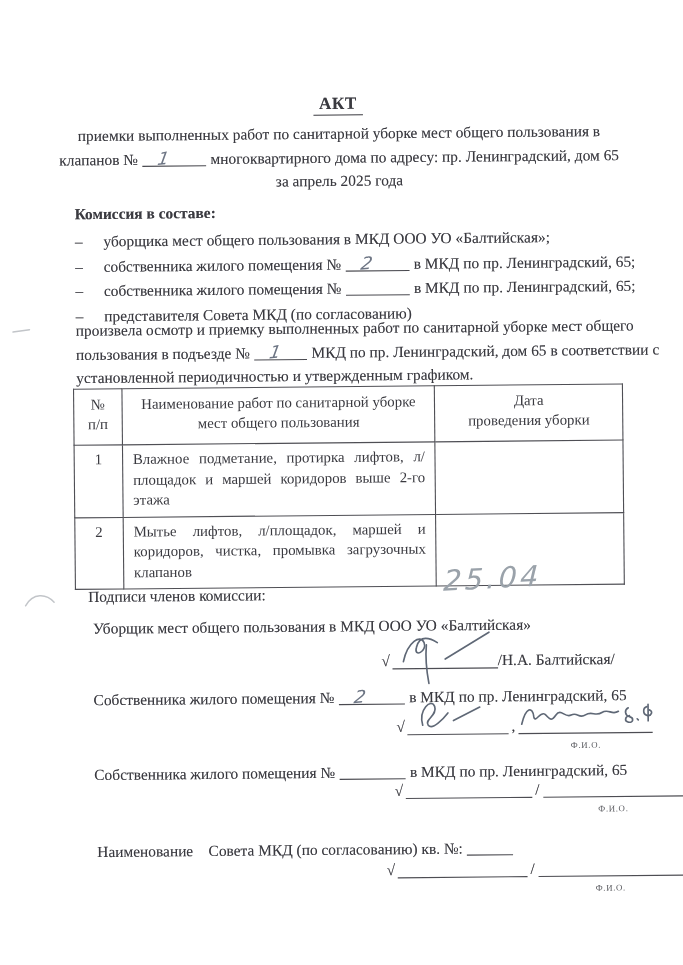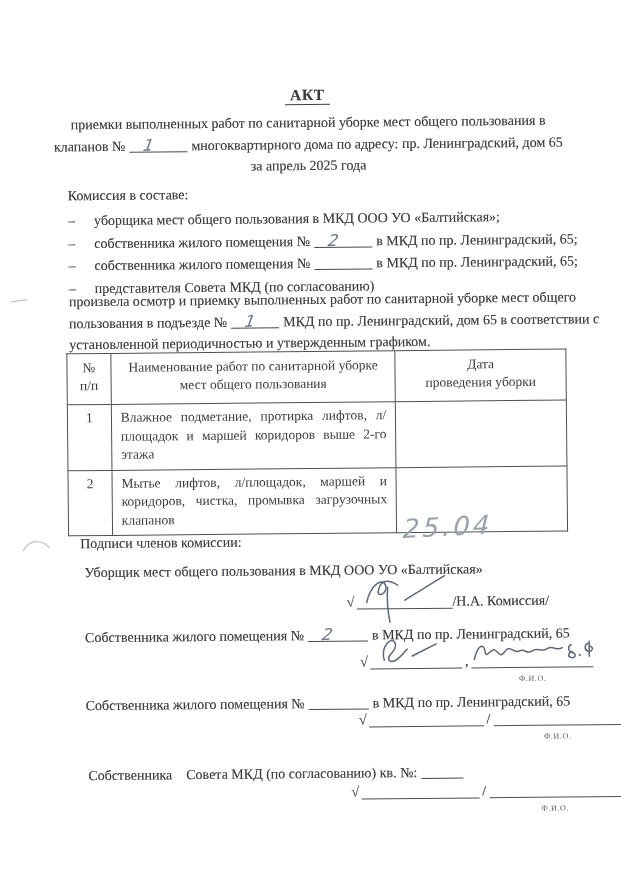--- a/index.html
+++ b/index.html
@@ -15,21 +15,21 @@
   
   .intro{top:112px;left:55px;width:512px;}
   
   .blank{display:inline-block;border-bottom:1.1px solid #4a4a50;height:13px;vertical-align:-2px;
          position:relative;margin:0 4px;}
   .w58{width:58px}.w48{width:48px}.w60{width:60px}.w42{width:42px}
   .hw{position:absolute;bottom:-2px;left:14px;font-family:"DejaVu Sans",sans-serif;font-style:italic;
       color:#6d7584;font-size:16px;line-height:16px;text-shadow:none;
       transform:skewX(-14deg) rotate(-4deg);}
   
-  .comm-h{top:183px;left:70px;}
+  .comm-h{top:183px;left:70px;font-weight:bold;}
   .list{top:208px;left:70px;}
   .li{display:flex;line-height:22.5px;}
   .dash{width:26px;}
   
   .p2{top:289px;left:70px;}
   
   .tbl-wrap{position:absolute;top:351px;left:67px;}
   table{border-collapse:collapse;width:500px;font-size:13.5px;color:#3a3a40;}
   th,td{border:1.2px solid #4f4f55;font-weight:normal;}
   th{text-align:center;vertical-align:top;padding:5px 2px 9px;line-height:18px;}
@@ -141,21 +141,21 @@
   </div>
 
   <div class="t sig-h">Подписи членов комиссии:</div>
   <div class="t cleaner">Уборщик мест общего пользования в МКД ООО УО «Балтийская»</div>
 
   <div class="t sigrow sig1">
     <span class="check">√</span><span class="line lw96"><svg class="scr" style="left:2px;bottom:-16px;" width="96" height="52" viewBox="0 0 96 52">
             <path d="M8 30 C12 12 24 5 27 13 C30 21 17 27 20 17 C23 5 33 9 39 13"></path>
             <path d="M46 28 L86 4"></path>
             <path d="M29 15 C28 26 29 39 31 50"></path>
-          </svg></span><span>/Н.А. Комиссия/</span>
+          </svg></span><span>/Н.А. Балтийская/</span>
   </div>
 
   <div class="t own1"><span>Собственника жилого помещения №</span><span class="blank w60"><span class="hw">2</span></span><span>в МКД по пр. Ленинградский, 65</span></div>
 
   <div class="t sigrow sig2">
     <span class="check">√</span><span class="line lw92"><svg class="scr" style="left:6px;bottom:-4px;" width="70" height="40" viewBox="0 0 70 40">
             <path d="M8 28 C4 14 16 3 19 11 C22 19 9 23 13 28 C17 33 27 22 31 17"></path>
             <path d="M36 24 L60 12"></path>
           </svg></span><span class="sep">,</span><span class="line lw122"><svg class="scr" style="left:0;bottom:0;" width="135" height="30" viewBox="0 0 135 30">
             <path d="M3 22 C7 6 13 6 14 15 C15 22 20 10 24 13 C28 16 29 21 34 14 C39 7 42 17 48 14 C54 11 55 18 61 14 C67 10 70 16 76 12 C82 8 85 15 91 11"></path>
@@ -165,21 +165,21 @@
             <path d="M118 5 L118 20"></path>
           </svg><span class="fio">Ф.И.О.</span></span>
   </div>
 
   <div class="t own2"><span>Собственника жилого помещения №</span><span class="blank w60"></span><span>в МКД по пр. Ленинградский, 65</span></div>
 
   <div class="t sigrow sig3">
     <span class="check">√</span><span class="line lw115"></span><span class="sep">/</span><span class="line lw128"><span class="fio">Ф.И.О.</span></span>
   </div>
 
-  <div class="t rep"><span>Собственника</span><span class="gap14"></span><span>Совета МКД (по согласованию) кв. №:</span><span class="blank w42"></span></div>
+  <div class="t rep"><span>Наименование</span><span class="gap14"></span><span>Совета МКД (по согласованию) кв. №:</span><span class="blank w42"></span></div>
 
   <div class="t sigrow sig4">
     <span class="check">√</span><span class="line lw118"></span><span class="sep">/</span><span class="line lw132"><span class="fio">Ф.И.О.</span></span>
   </div>
 
   <svg class="t faint art-arc" width="30" height="16" viewBox="0 0 30 16">
         <path d="M2 14 C9 2 21 3 28 11"></path>
       </svg>
   <svg class="t faint art-dash" width="18" height="6" viewBox="0 0 18 6">
         <path d="M1 4 L16 2"></path>

